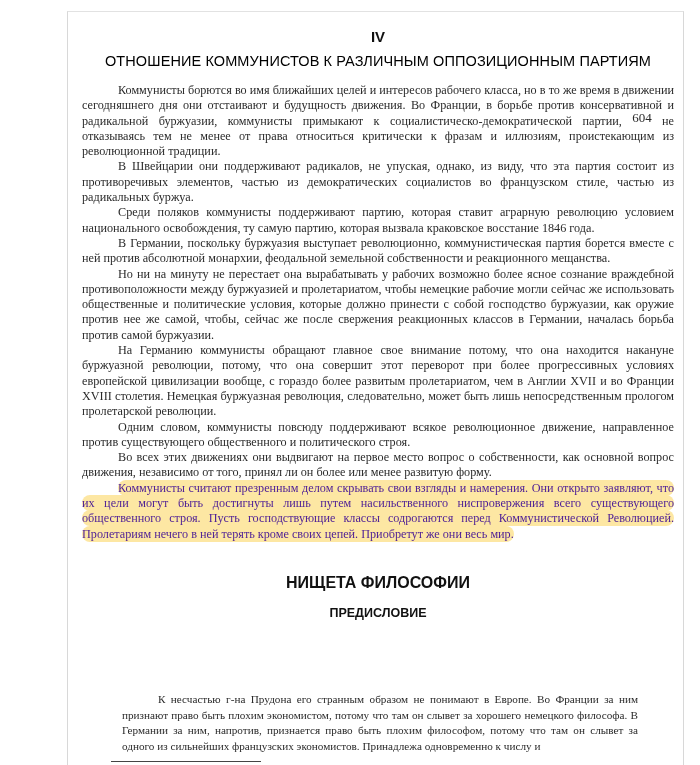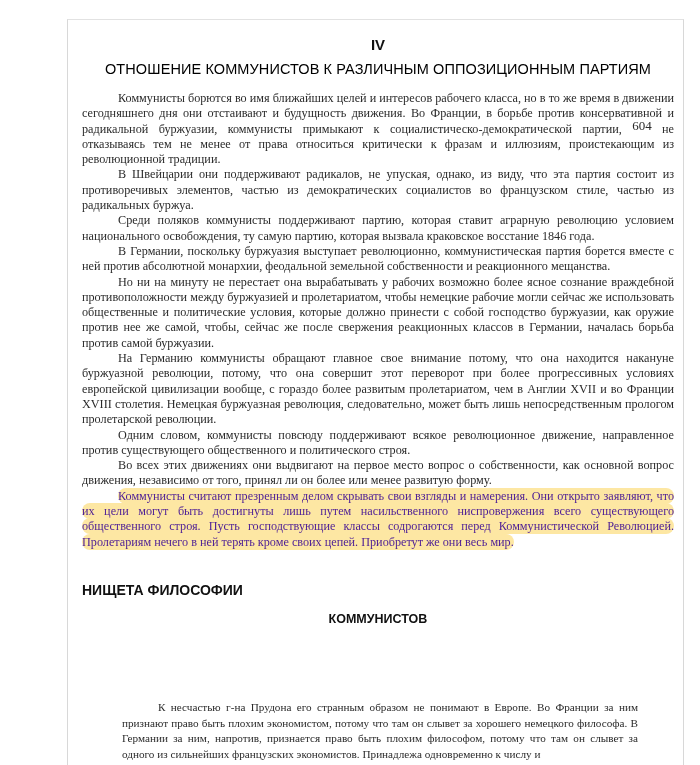--- a/index.html
+++ b/index.html
@@ -10,21 +10,21 @@
       background: #ffffff;
       overflow: hidden;
     }
     body {
       position: relative;
       font-family: "Liberation Serif", serif;
       color: #222;
     }
     .viewer {
       position: absolute;
-      left: 0; top: 16px;
+      left: 0; top: 8px;
       width: 700px; height: 625px;
       background: #ffffff;
     }
     .page {
       position: absolute;
       left: 67px;
       top: 3px;
       width: 617px;
       height: 758px;
       background: #fff;
@@ -85,22 +85,22 @@
       -webkit-box-decoration-break: clone;
       padding: 1px 0;
       color: #4c1d95;
     }
     p.para.highlighted {
       color: #6b5a30;
     }
     .book-title {
       font-family: "Liberation Sans", sans-serif;
       font-weight: bold;
-      font-size: 14px;
-      text-align: left;
+      font-size: 16px;
+      text-align: center;
       margin: 32px 0 0 0;
       color: #111;
     }
     .preface-title {
       font-family: "Liberation Sans", sans-serif;
       font-weight: bold;
       font-size: 12.5px;
       text-align: center;
       margin: 14px 0 0 0;
       color: #111;
@@ -137,21 +137,21 @@
       <p class="para">В Швейцарии они поддерживают радикалов, не упуская, однако, из виду, что эта партия состоит из противоречивых элементов, частью из демократических социалистов во французском стиле, частью из радикальных буржуа.</p>
       <p class="para">Среди поляков коммунисты поддерживают партию, которая ставит аграрную революцию условием национального освобождения, ту самую партию, которая вызвала краковское восстание 1846 года.</p>
       <p class="para">В Германии, поскольку буржуазия выступает революционно, коммунистическая партия борется вместе с ней против абсолютной монархии, феодальной земельной собственности и реакционного мещанства.</p>
       <p class="para">Но ни на минуту не перестает она вырабатывать у рабочих возможно более ясное сознание враждебной противоположности между буржуазией и пролетариатом, чтобы немецкие рабочие могли сейчас же использовать общественные и политические условия, которые должно принести с собой господство буржуазии, как оружие против нее же самой, чтобы, сейчас же после свержения реакционных классов в Германии, началась борьба против самой буржуазии.</p>
       <p class="para">На Германию коммунисты обращают главное свое внимание потому, что она находится накануне буржуазной революции, потому, что она совершит этот переворот при более прогрессивных условиях европейской цивилизации вообще, с гораздо более развитым пролетариатом, чем в Англии XVII и во Франции XVIII столетия. Немецкая буржуазная революция, следовательно, может быть лишь непосредственным прологом пролетарской революции.</p>
       <p class="para">Одним словом, коммунисты повсюду поддерживают всякое революционное движение, направленное против существующего общественного и политического строя.</p>
       <p class="para">Во всех этих движениях они выдвигают на первое место вопрос о собственности, как основной вопрос движения, независимо от того, принял ли он более или менее развитую форму.</p>
       <p class="para highlighted"><span class="hl" style="background: rgb(253, 231, 163);">Коммунисты считают презренным делом скрывать свои взгляды и намерения. Они открыто заявляют, что их цели могут быть достигнуты лишь путем насильственного ниспровержения всего существующего общественного строя. Пусть господствующие классы содрогаются перед Коммунистической Революцией. Пролетариям нечего в ней терять кроме своих цепей. Приобретут же они весь мир.</span></p>
 
       <div class="book-title">НИЩЕТА ФИЛОСОФИИ</div>
-      <div class="preface-title">КОММУНИСТОВ</div>
+      <div class="preface-title">ПРЕДИСЛОВИЕ</div>
     </div>
 
     <div class="preface-body">
       <p class="para">К несчастью г-на Прудона его странным образом не понимают в Европе. Во Франции за ним признают право быть плохим экономистом, потому что там он слывет за хорошего немецкого философа. В Германии за ним, напротив, признается право быть плохим философом, потому что там он слывет за одного из сильнейших французских экономистов. Принадлежа одновременно к числу и</p>
     </div>
 
     <div class="footnote-rule"></div>
   </div>
   <div class="bottom-strip"></div>
 </div>

